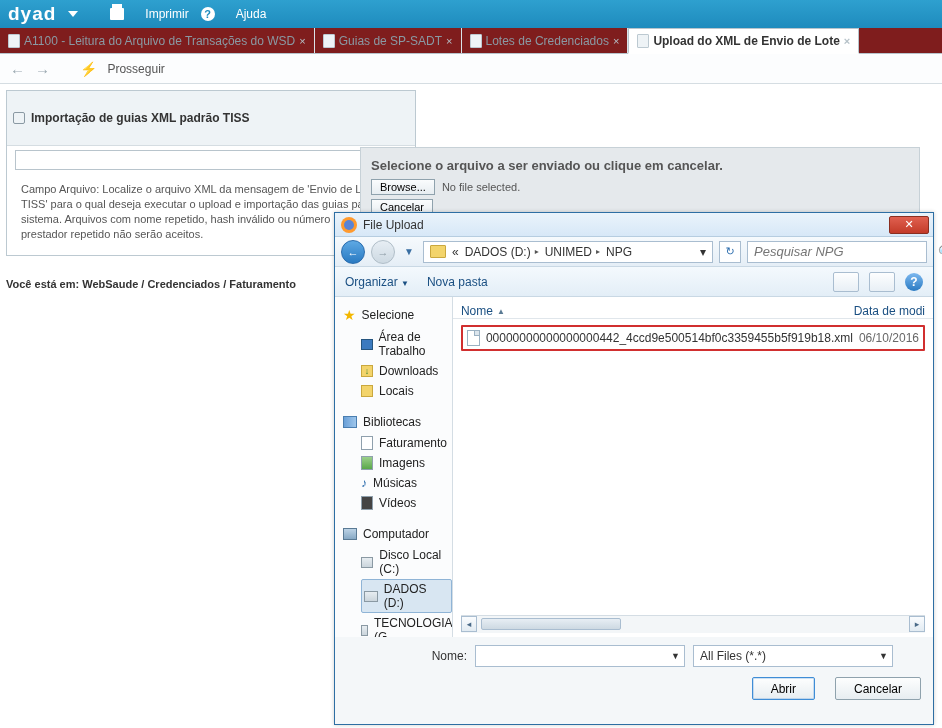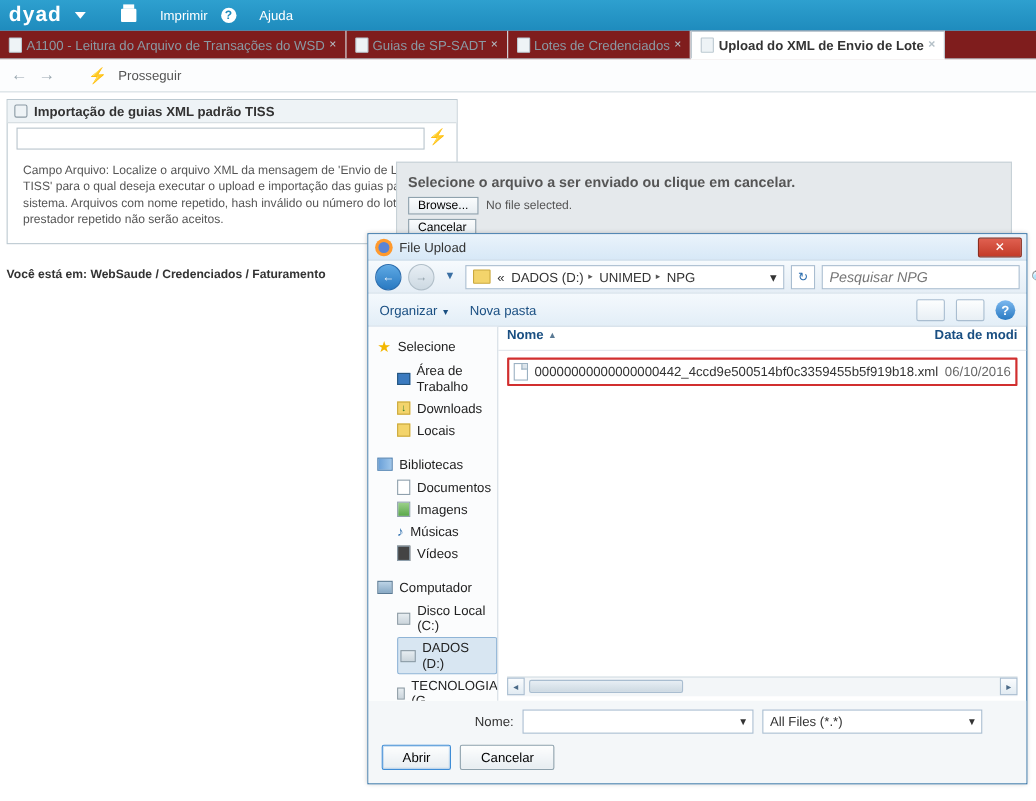--- a/index.html
+++ b/index.html
@@ -22,21 +22,21 @@
   .tab.active { background:#fff; color:#333; font-weight:bold; border-bottom:2px solid #fff; margin-bottom:-1px; border-top:1px solid #b8c4cc; border-left:1px solid #b8c4cc; border-right:1px solid #b8c4cc; }
 
   
   .toolbar { height: 30px; border-bottom:1px solid #d5dde2; display:flex; align-items:center; gap:10px; padding:0 10px; background:#fcfdfe; }
   .arrow { color:#9aa8b0; font-size:15px; cursor:pointer; }
   .bolt { color:#e8b300; font-size:14px; }
   .prosseguir { color:#555; font-size:12px; cursor:pointer; }
 
   
   .panel { margin:6px 0 0 6px; width:410px; border:1px solid #bcc9d1; background:#fff; }
-  .panel-hd { background:#eef3f6; border-bottom:1px solid #d5dde2; padding:3px 6px; display:flex; align-items:center; gap:6px; font-weight:bold; font-size:12px; }
+  .panel-hd { background:#eef3f6; border-bottom:1px solid #d5dde2; padding:20px 6px; display:flex; align-items:center; gap:6px; font-weight:bold; font-size:12px; }
   .panel-hd .ic { width:12px; height:12px; border:1px solid #8a99a3; border-radius:2px; }
   .panel-body { padding:4px 8px 8px 8px; }
   .lbl { font-size:11px; color:#555; margin-bottom:2px; }
   .inp { width:380px; height:20px; border:1px solid #b8c4cc; background:#fff; }
   .hint { margin-top:6px; padding:6px; font-size:11px; color:#555; line-height:1.35; }
   .hint-row { display:flex; align-items:flex-start; }
   .flash { margin-left:4px; color:#c0a000; font-size:14px; }
 
   .breadcrumb { margin:22px 0 0 6px; font-size:11px; color:#333; }
 
@@ -86,43 +86,43 @@
   .dl-ic::after { content:'↓'; position:absolute; inset:0; display:flex; align-items:center; justify-content:center; color:#2c7a2c; font-size:9px;}
   .loc-ic { width:12px; height:12px; background:#f3d46b; border:1px solid #caa83e; }
   .lib-ic { width:14px; height:12px; background:linear-gradient(90deg,#6aa0d8,#9ec6eb); border:1px solid #4a7eb0; }
   .docs-ic, .img-ic, .mus-ic, .vid-ic { width:12px; height:14px; background:#fff; border:1px solid #8fa0ad; }
   .img-ic { background:linear-gradient(#9bd08a,#5aa84a); }
   .vid-ic { background:#444; }
   .comp-ic { width:14px; height:12px; border:1px solid #5a7a94; background:linear-gradient(#bcd3e6,#87a9c5); }
   .drv-ic { width:14px; height:11px; border:1px solid #8a99a3; background:linear-gradient(#e7edf1,#cbd5dc); }
 
   .files { flex:1; display:flex; flex-direction:column; }
-  .files-hd { height:22px; border-bottom:1px solid #e0e6eb; display:flex; align-items:flex-start; padding:0 8px; font-size:12px; color:#1a4f82;font-weight:bold; }
+  .files-hd { height:22px; border-bottom:1px solid #e0e6eb; display:flex; align-items:flex-end; padding:0 8px; font-size:12px; color:#1a4f82; }
   .files-hd .col-name { flex:1; display:flex; align-items:center; gap:4px;}
   .files-hd .col-date { width:90px; text-align:right; }
   .sort-ic { font-size:8px; color:#5a7a94; }
   .files-list { flex:1; padding:6px 8px; overflow:hidden; }
   .file-row { display:flex; align-items:center; gap:6px; padding:3px 4px; font-size:12px; border:2px solid #d12f2f; border-radius:1px; }
   .file-ic { width:13px; height:16px; background:#fff; border:1px solid #9bb1c2; position:relative; }
   .file-ic::after { content:''; position:absolute; top:0; right:0; width:4px; height:4px; background:#dce5ec; border-left:1px solid #9bb1c2; border-bottom:1px solid #9bb1c2;}
   .file-date { margin-left:auto; color:#686868; font-size:12px; }
 
   .hscroll { height:18px; border-top:1px solid #d4dde4; background:#f3f6f8; position:relative; margin:0 8px 4px 8px;}
   .hscroll .thumb { position:absolute; left:20px; top:2px; height:12px; width:140px; background:linear-gradient(#e7eef4,#cdd9e2); border:1px solid #a9bdd0; border-radius:2px;}
   .hscroll .arr { position:absolute; top:0; width:16px; height:16px; border:1px solid #a9bdd0; background:linear-gradient(#fafcfe,#e2ebf2); display:flex; align-items:center; justify-content:center; font-size:9px; color:#4a6a88;}
   .hscroll .arr.l{left:0;} .hscroll .arr.r{right:0;}
 
-  .dlg-foot { padding:8px 12px 12px 12px; background:#f4f7f9; }
+  .dlg-foot { padding:8px 12px 24px 12px; background:#f4f7f9; }
   .foot-row1 { display:flex; align-items:center; gap:8px; margin-bottom:10px; }
   .foot-row1 .lbln { width:120px; text-align:right; font-size:12px; }
   .combo { height:22px; border:1px solid #a9bdd0; background:#fff; display:flex; align-items:center; padding:0 4px 0 6px; font-size:12px; }
   .combo .carr { margin-left:auto; font-size:9px; color:#333; }
   .combo.name { flex:1; max-width:210px; }
   .combo.filter { width:200px; }
-  .foot-row2 { display:flex; justify-content:flex-start; gap:8px; }
+  .foot-row2 { display:flex; justify-content:flex-end; gap:20px; }
   .btn { height:23px; padding:0 18px; border:1px solid #8fa2ad; background:linear-gradient(#fdfefe,#e7edf1); font-size:12px; border-radius:2px; cursor:pointer; }
   .btn.primary { border:1px solid #3f8dd6; box-shadow:0 0 0 1px rgba(63,141,214,.25) inset; }
 
   .music-note::before { content:'♪'; color:#2a6cad; font-size:12px; }
 </style>
 </head>
 <body>
 
 <div class="topbar">
   <span class="brand">dyad</span>
@@ -262,21 +262,21 @@
           </div>
       </div>
       <div style="height:10px"></div>
       <div class="grp h">
           <span class="lib-ic"></span>
           <span>Bibliotecas</span>
         </div>
       <div class="sub">
         <div class="itm">
             <span class="docs-ic"></span>
-            <span>Documentos</span>
+            <span>Faturamento</span>
           </div>
         <div class="itm">
             <span class="img-ic"></span>
             <span>Imagens</span>
           </div>
         <div class="itm">
             <span class="music-note"></span>
             <span>Músicas</span>
           </div>
         <div class="itm">

